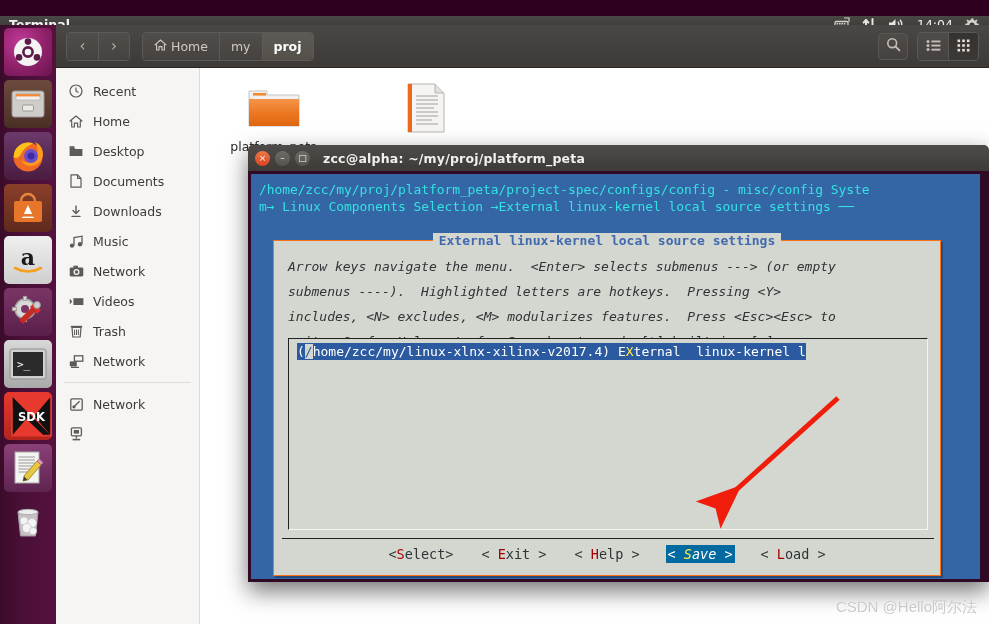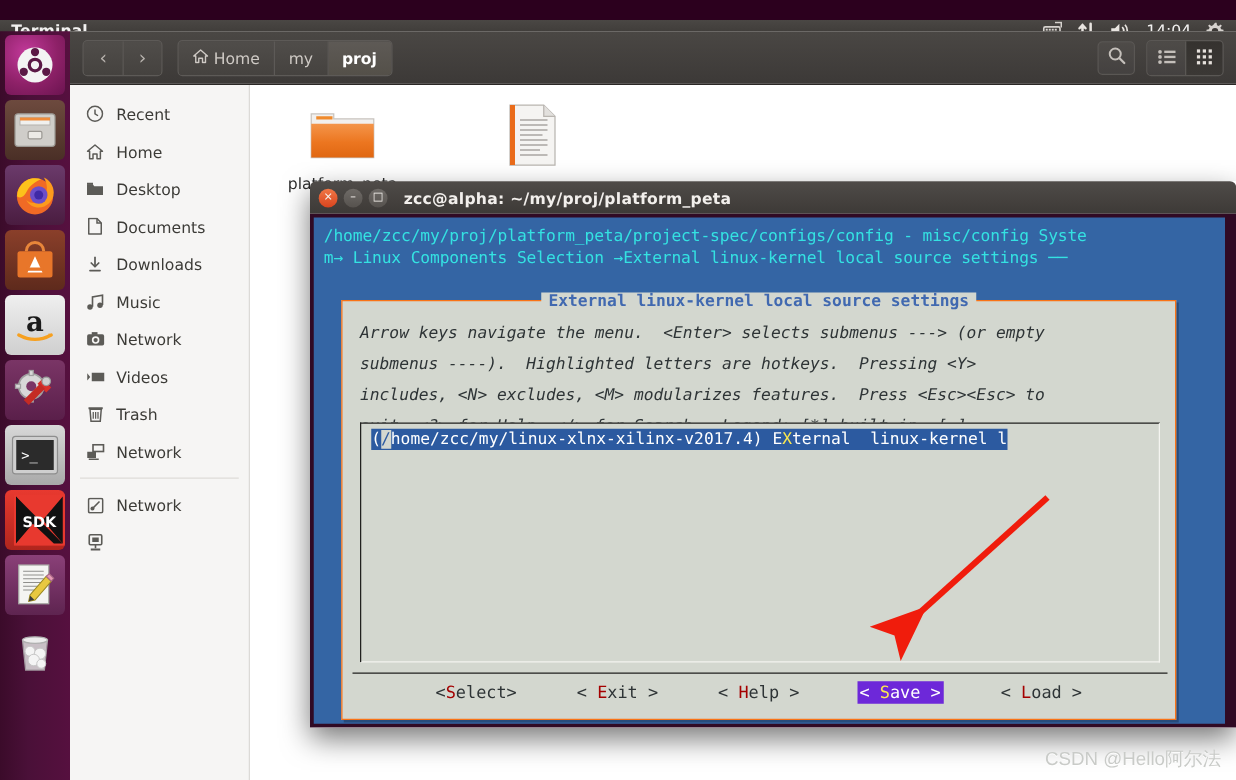--- a/index.html
+++ b/index.html
@@ -172,26 +172,26 @@
   }
   .mc-row .hot { color: #fce94f; }
   .mc-row .sel-slash { background: #d3d7cf; color: #2c5aa0; }
 
   .mc-sep {
     position: absolute; left: 8px; top: 297px; width: 652px; height: 1px;
     background: #21211f;
   }
   .mc-buttons {
     position: absolute; left: 0; right: 0; top: 304px;
-    display: flex; justify-content: center; gap: 44px;
+    display: flex; justify-content: center; gap: 24px;
     font-family: "DejaVu Sans Mono", monospace; font-size: 13.5px;
   }
   .mc-btn { color: #2e3436; padding: 1px 2px; white-space: pre; }
   .mc-btn .hot { color: #a40000; }
-  .mc-btn.selected { background: #6d28d9; color: #ffffff; }
+  .mc-btn.selected { background: #0369a1; color: #ffffff; font-style: italic; }
   .mc-btn.selected .hot { color: #fce94f; }
 
   .arrow-svg { position: absolute; left: 0; top: 0; pointer-events: none; }
   .watermark {
     position: absolute; right: 12px; bottom: 7px;
     font-size: 15px; color: #c9cbc8; font-family: "Liberation Sans", sans-serif;
     text-shadow: 0 1px 0 #ffffff;
   }
 </style>
 </head>

